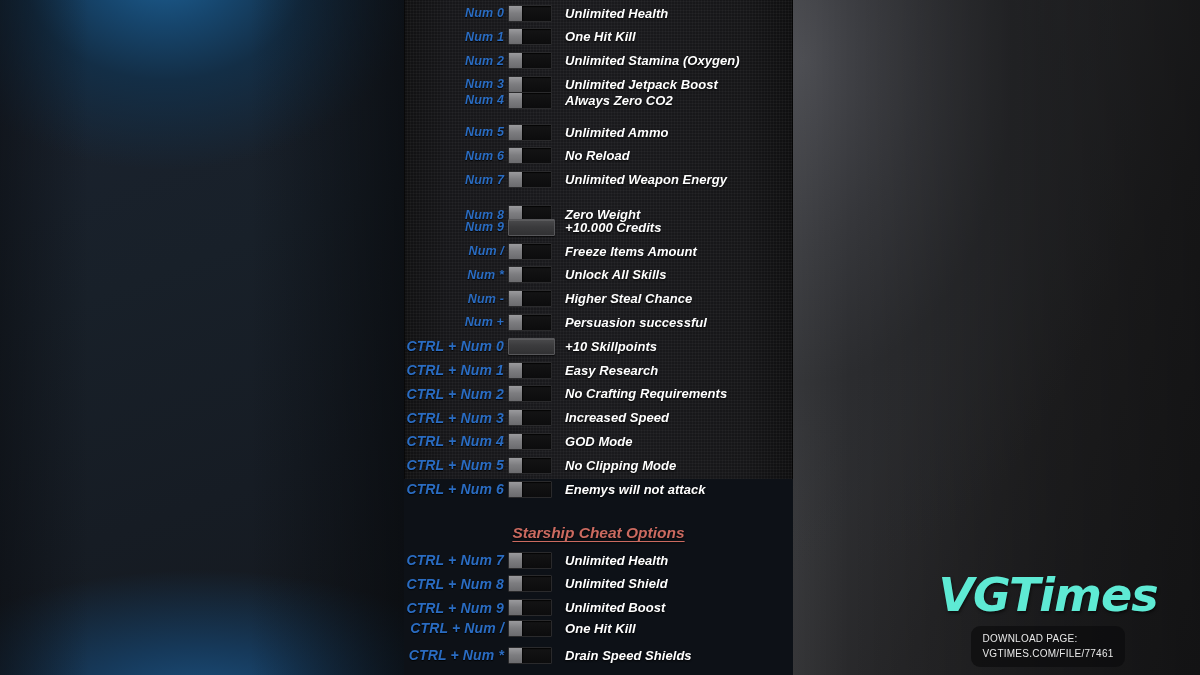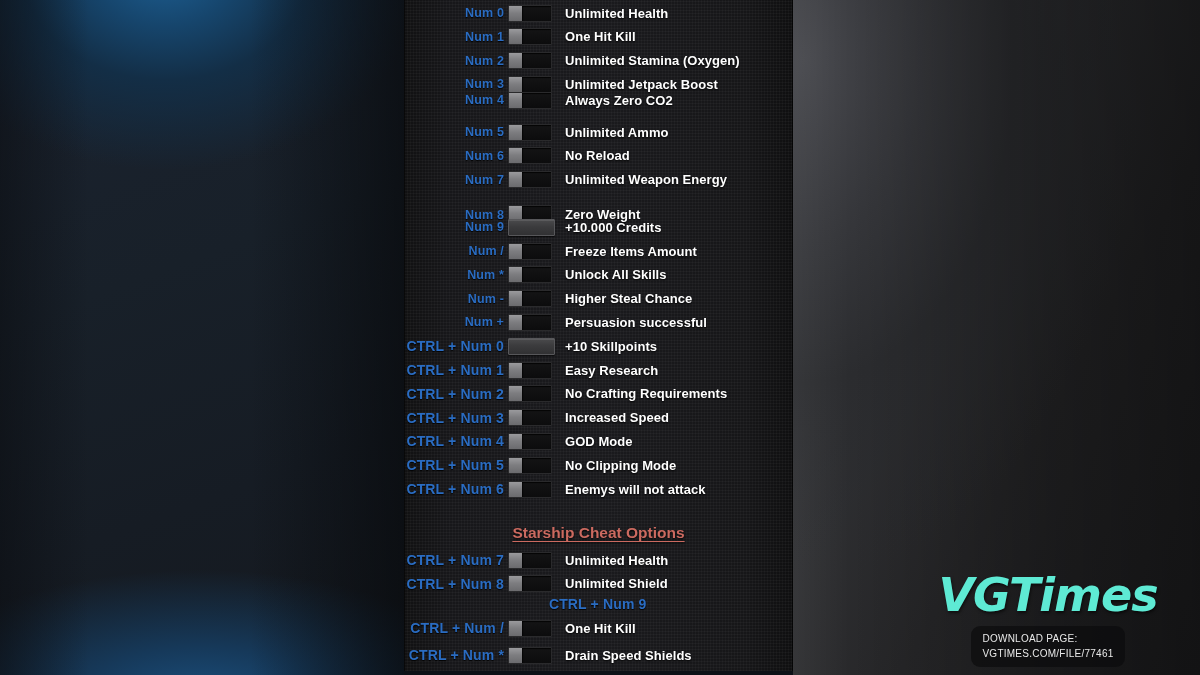--- a/index.html
+++ b/index.html
@@ -27,27 +27,28 @@
       radial-gradient(ellipse 340px 520px at 10px 60px, #45464b 0%, #35363a 35%, #2b2c2f 62%, rgba(38,39,41,0) 100%),
       linear-gradient(120deg,#3a3b3f 0%,#303134 30%,#272729 62%,#222224 100%);
   }
   #bg-right-shade{
     position:absolute; left:793px; top:0; width:407px; height:675px;
     background:linear-gradient(90deg, rgba(255,255,255,.05) 0%, rgba(0,0,0,0) 14%, rgba(0,0,0,.30) 62%, rgba(0,0,0,.45) 100%);
   }
 
   
   #panel{
-    position:absolute; left:404px; top:0; width:389px; height:671px;
+    position:absolute; left:404px; top:0; width:389px; height:479px;
     background-color:#141415;
     background-image:
       repeating-linear-gradient(0deg, rgba(255,255,255,.030) 0px, rgba(255,255,255,.030) 1px, rgba(0,0,0,0) 1px, rgba(0,0,0,0) 3px),
       repeating-linear-gradient(90deg, rgba(255,255,255,.026) 0px, rgba(255,255,255,.026) 1px, rgba(0,0,0,0) 1px, rgba(0,0,0,0) 3px),
       linear-gradient(90deg,#111112 0%,#17171a 12%,#1a1a1d 50%,#161618 88%,#0f0f10 100%);
     box-shadow: inset 1px 0 0 rgba(0,0,0,.65), inset -1px 0 0 rgba(0,0,0,.65);
+    font-style: italic;
   }
   #panel-inner{ position:relative; width:100%; height:100%; }
 
   
   .row{
     position:absolute; left:0; width:389px; height:24px;
     display:flex; align-items:center;
   }
   .hk{
     width:104px; flex:0 0 104px; text-align:right;
@@ -328,21 +329,21 @@
         </div>
         <div class="row ctrl" style="top: 571.8px;">
           <div class="hk">CTRL + Num 8</div>
           <div class="ctl">
             <div class="toggle">
               <div class="knob"></div>
             </div>
           </div>
           <div class="lbl">Unlimited Shield</div>
         </div>
-        <div class="row ctrl" style="top: 595.6px; flex-direction: column;">
+        <div class="row ctrl" style="top: 595.6px;">
           <div class="hk">CTRL + Num 9</div>
           <div class="ctl">
             <div class="toggle">
               <div class="knob"></div>
             </div>
           </div>
           <div class="lbl">Unlimited Boost</div>
         </div>
         <div class="row ctrl" style="top: 616px;">
           <div class="hk">CTRL + Num /</div>

